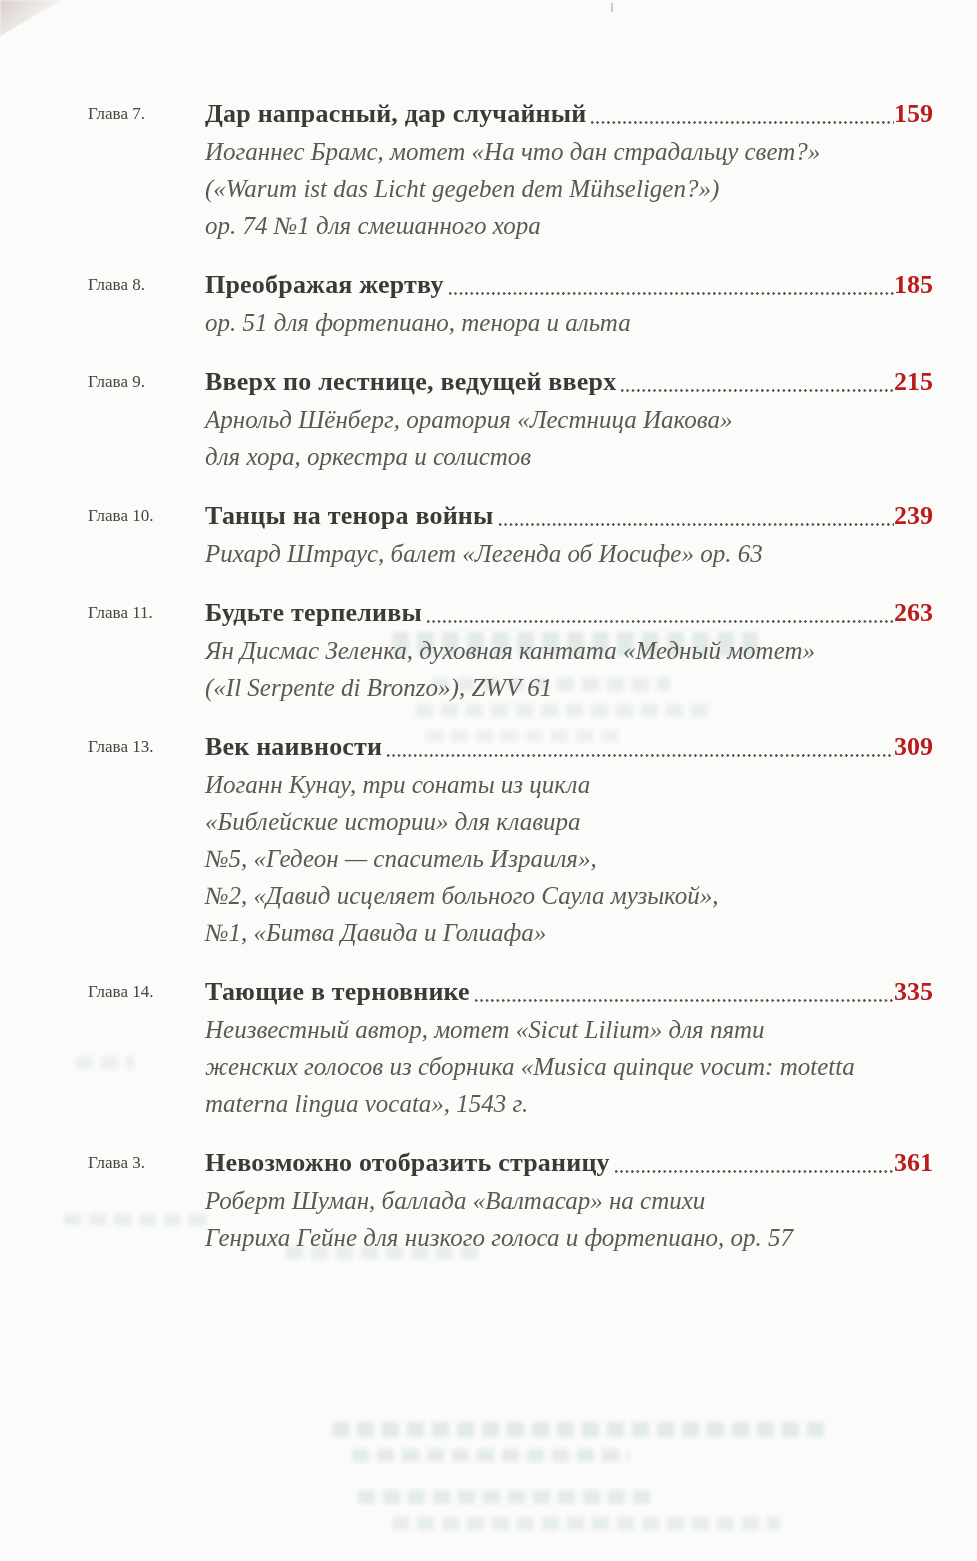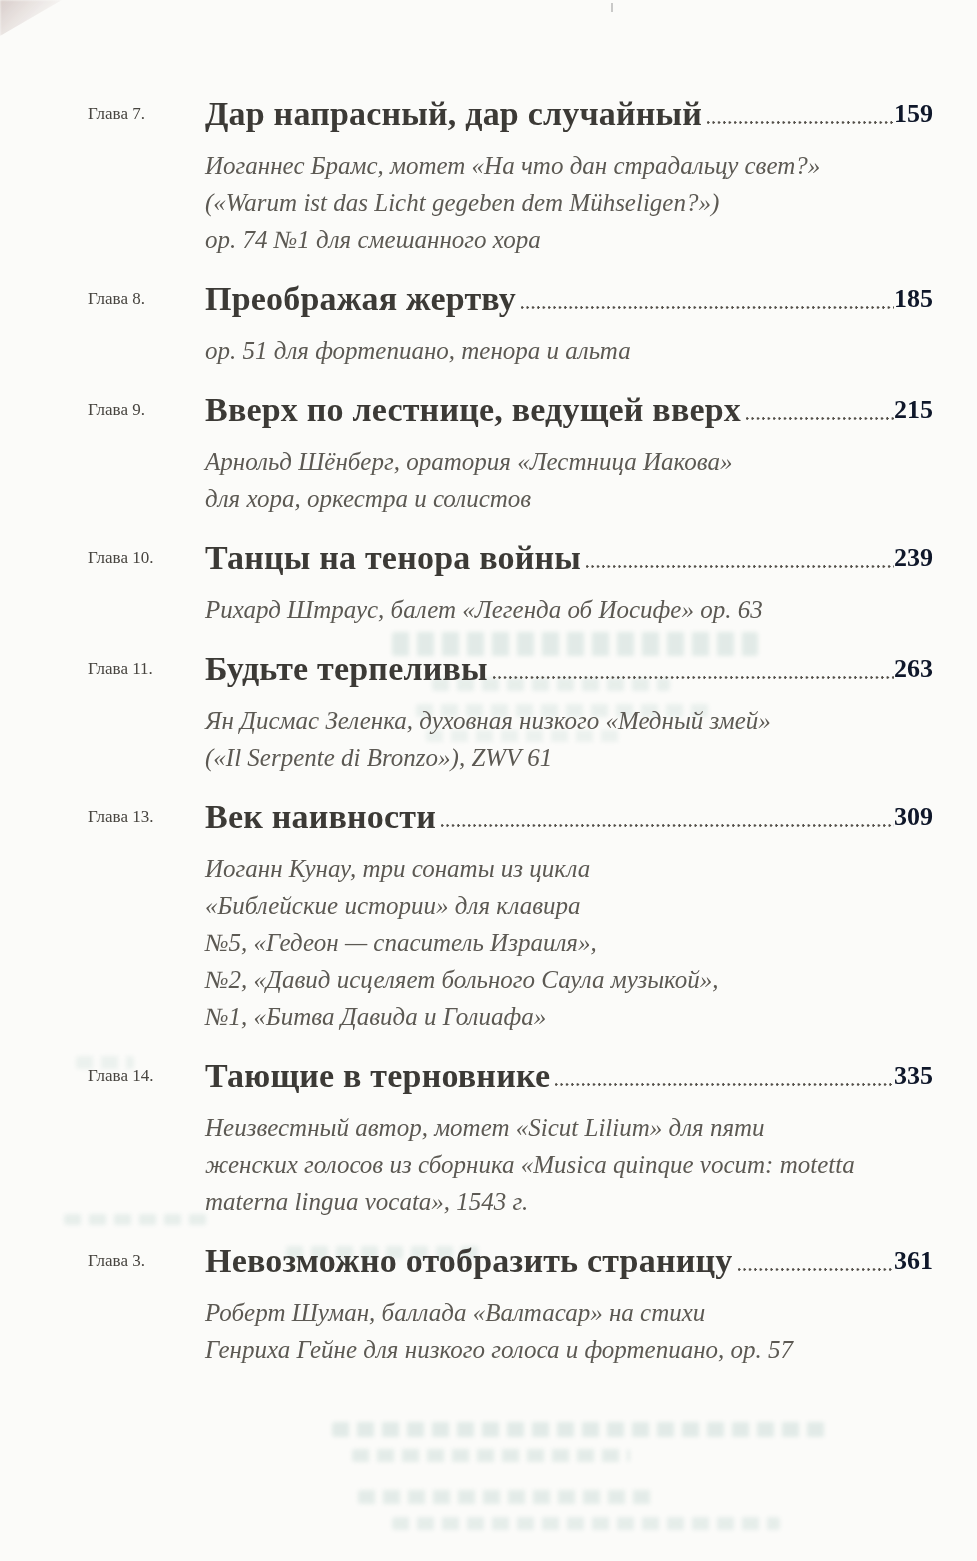--- a/index.html
+++ b/index.html
@@ -31,46 +31,46 @@
   .chapter-label {
     font-size: 17px;
     line-height: 34px;
     color: #47443f;
     white-space: nowrap;
   }
   .title-row {
     display: flex;
   }
   .chapter-title {
-    font-size: 34px;
+    font-size: 26px;
     font-weight: bold;
     line-height: 34px;
     letter-spacing: 0.2px;
     white-space: nowrap;
     color: #3c3a36;
   }
   .leader {
     flex: 1 1 auto;
     height: 3px;
     align-self: flex-end;
     margin: 0 0 7px 5px;
     background-image: radial-gradient(circle at 1.2px 1.5px, #54504a 1.05px, rgba(0,0,0,0) 1.45px);
     background-size: 5.4px 3px;
     background-repeat: repeat-x;
     min-width: 18px;
   }
   .page-num {
     font-size: 26px;
     font-weight: bold;
     line-height: 34px;
-    color: #0f172a;
+    color: #b91c1c;
     white-space: nowrap;
   }
   .chapter-sub {
-    margin-top: 16px;
+    margin-top: 2px;
   }
   .sub-line {
     font-size: 25px;
     font-style: italic;
     line-height: 37px;
     color: #5c5953;
     white-space: nowrap;
   }
 
   
@@ -180,21 +180,21 @@
   </section>
     <section class="chapter">
     <div class="chapter-label">Глава 11.</div>
     <div class="chapter-body">
       <div class="title-row">
         <span class="chapter-title">Будьте терпеливы</span>
         <span class="leader"></span>
         <span class="page-num">263</span>
       </div>
       <div class="chapter-sub">
-          <div class="sub-line">Ян Дисмас Зеленка, духовная низкого «Медный змей»</div>
+          <div class="sub-line">Ян Дисмас Зеленка, духовная кантата «Медный мотет»</div>
           <div class="sub-line">(«Il Serpente di Bronzo»), ZWV 61</div>
         </div>
     </div>
   </section>
     <section class="chapter">
     <div class="chapter-label">Глава 13.</div>
     <div class="chapter-body">
       <div class="title-row">
         <span class="chapter-title">Век наивности</span>
         <span class="leader"></span>

